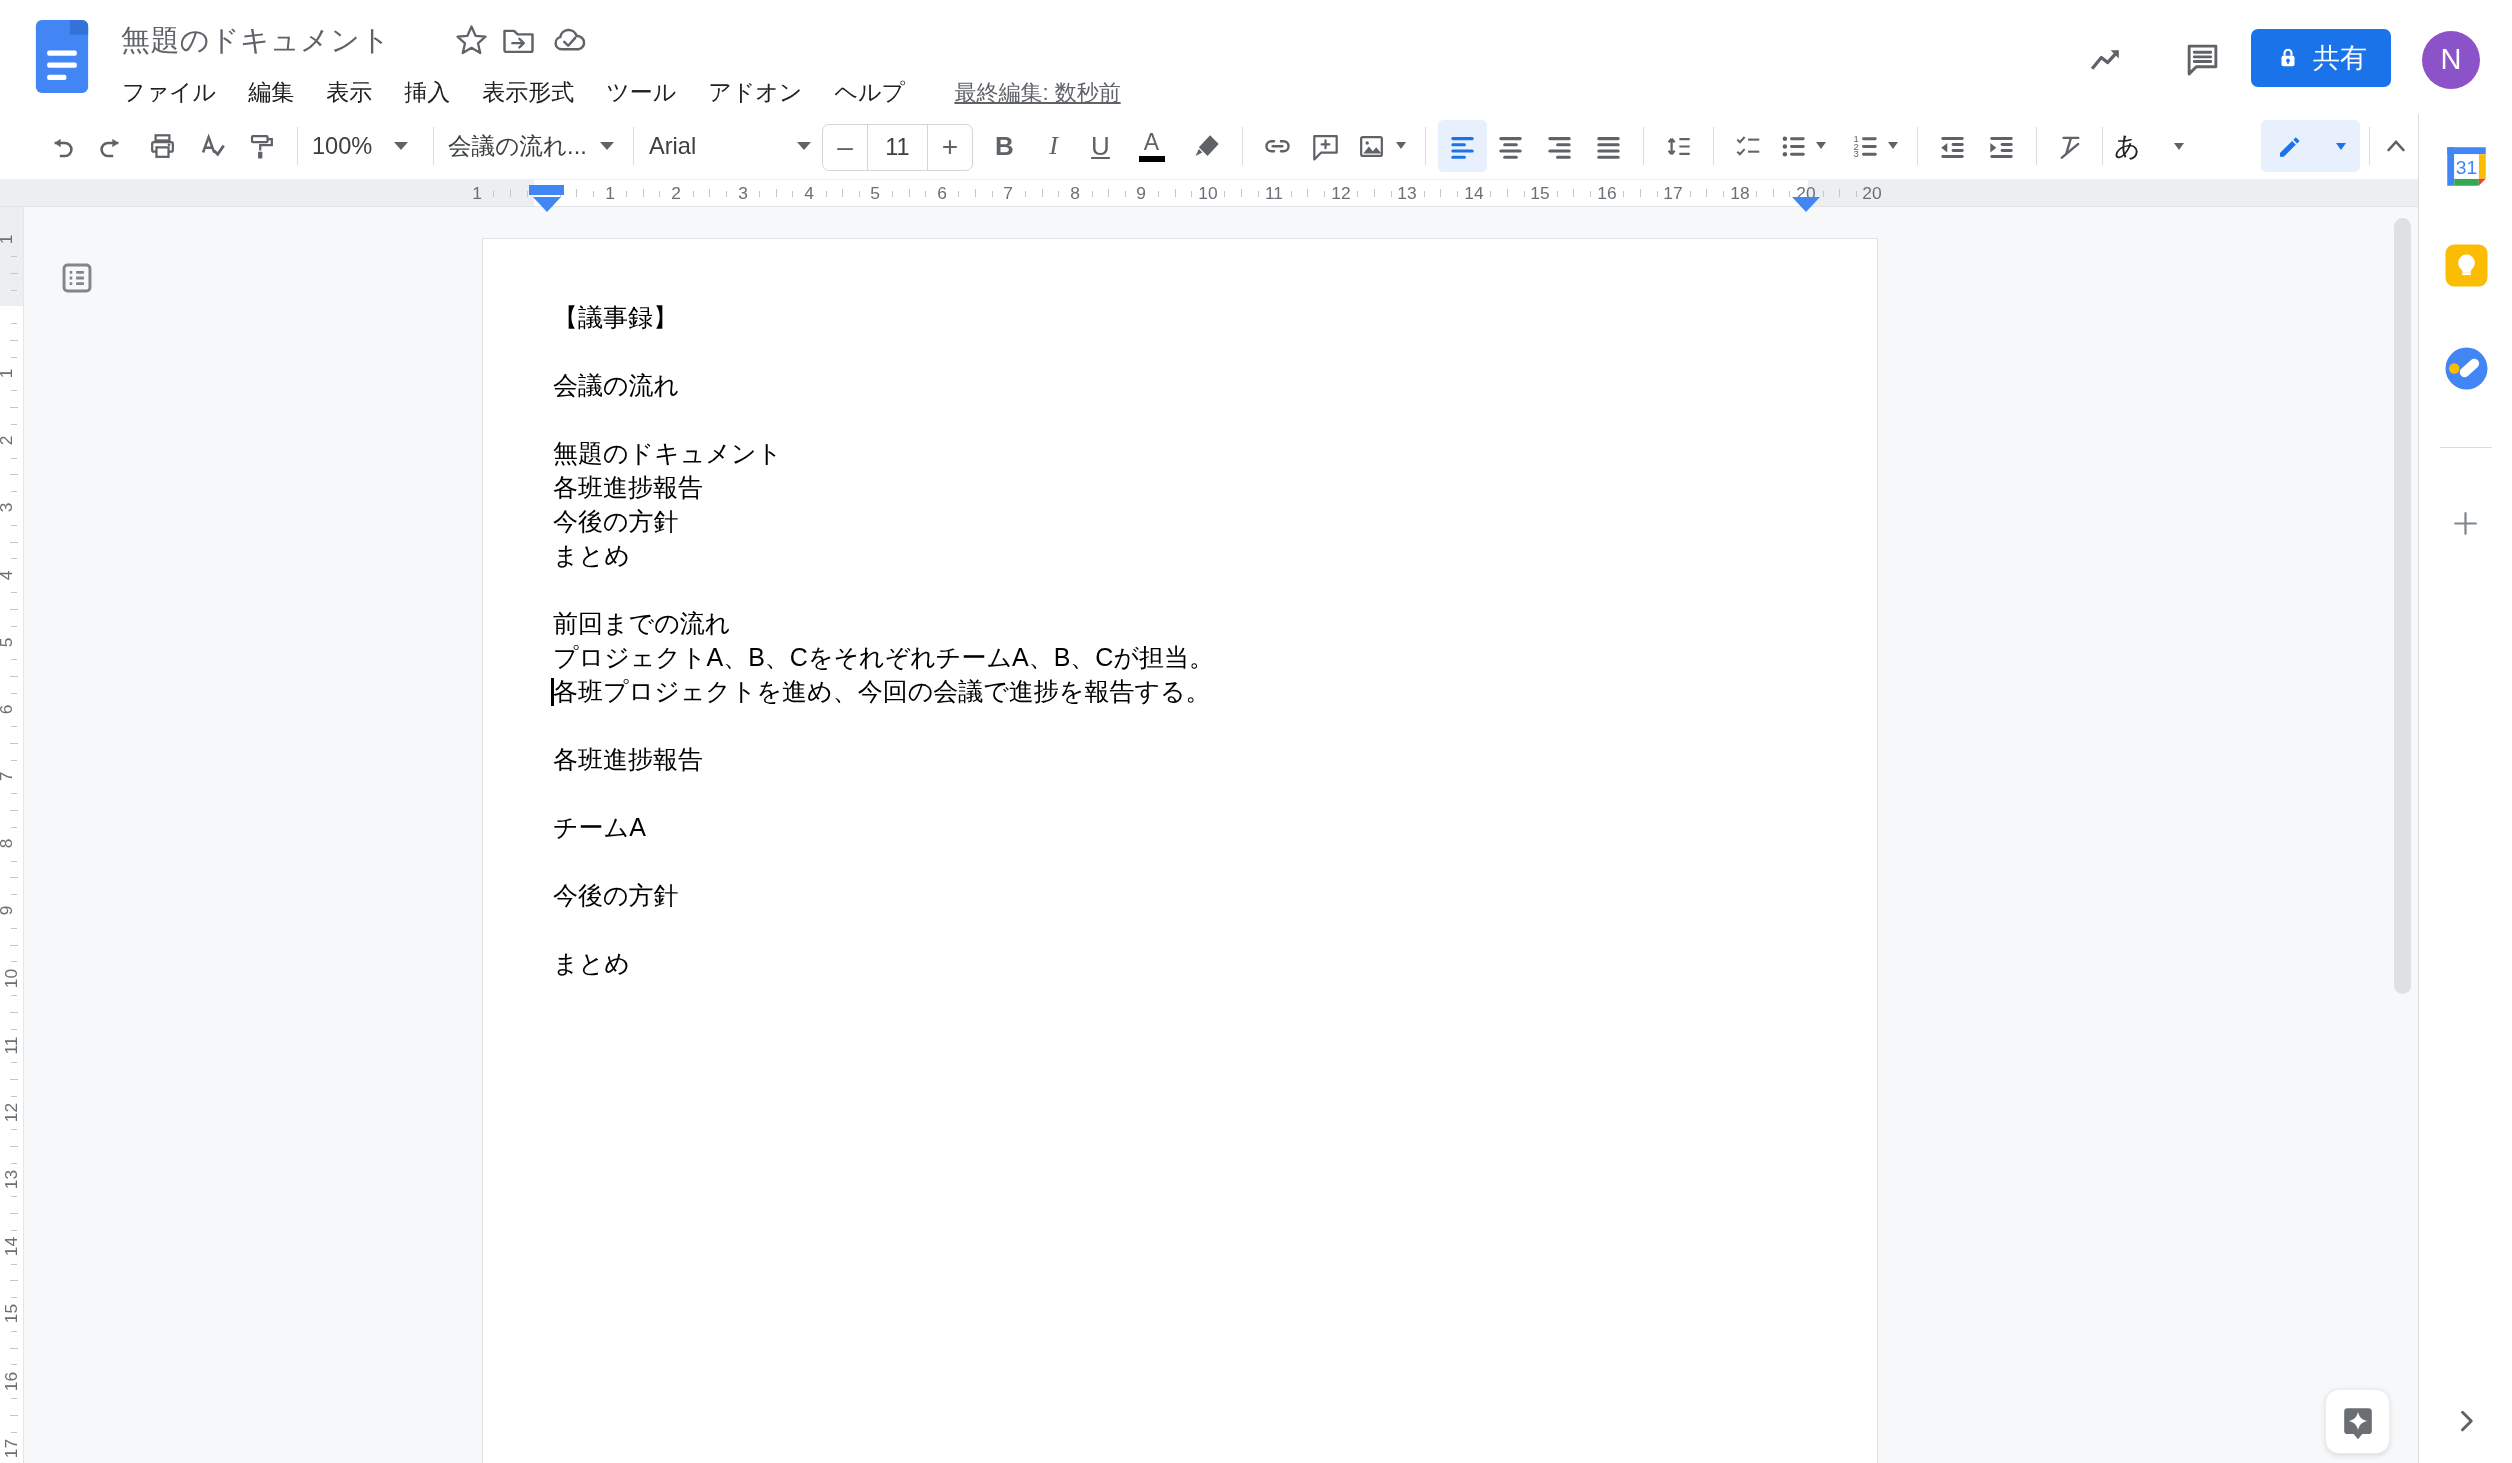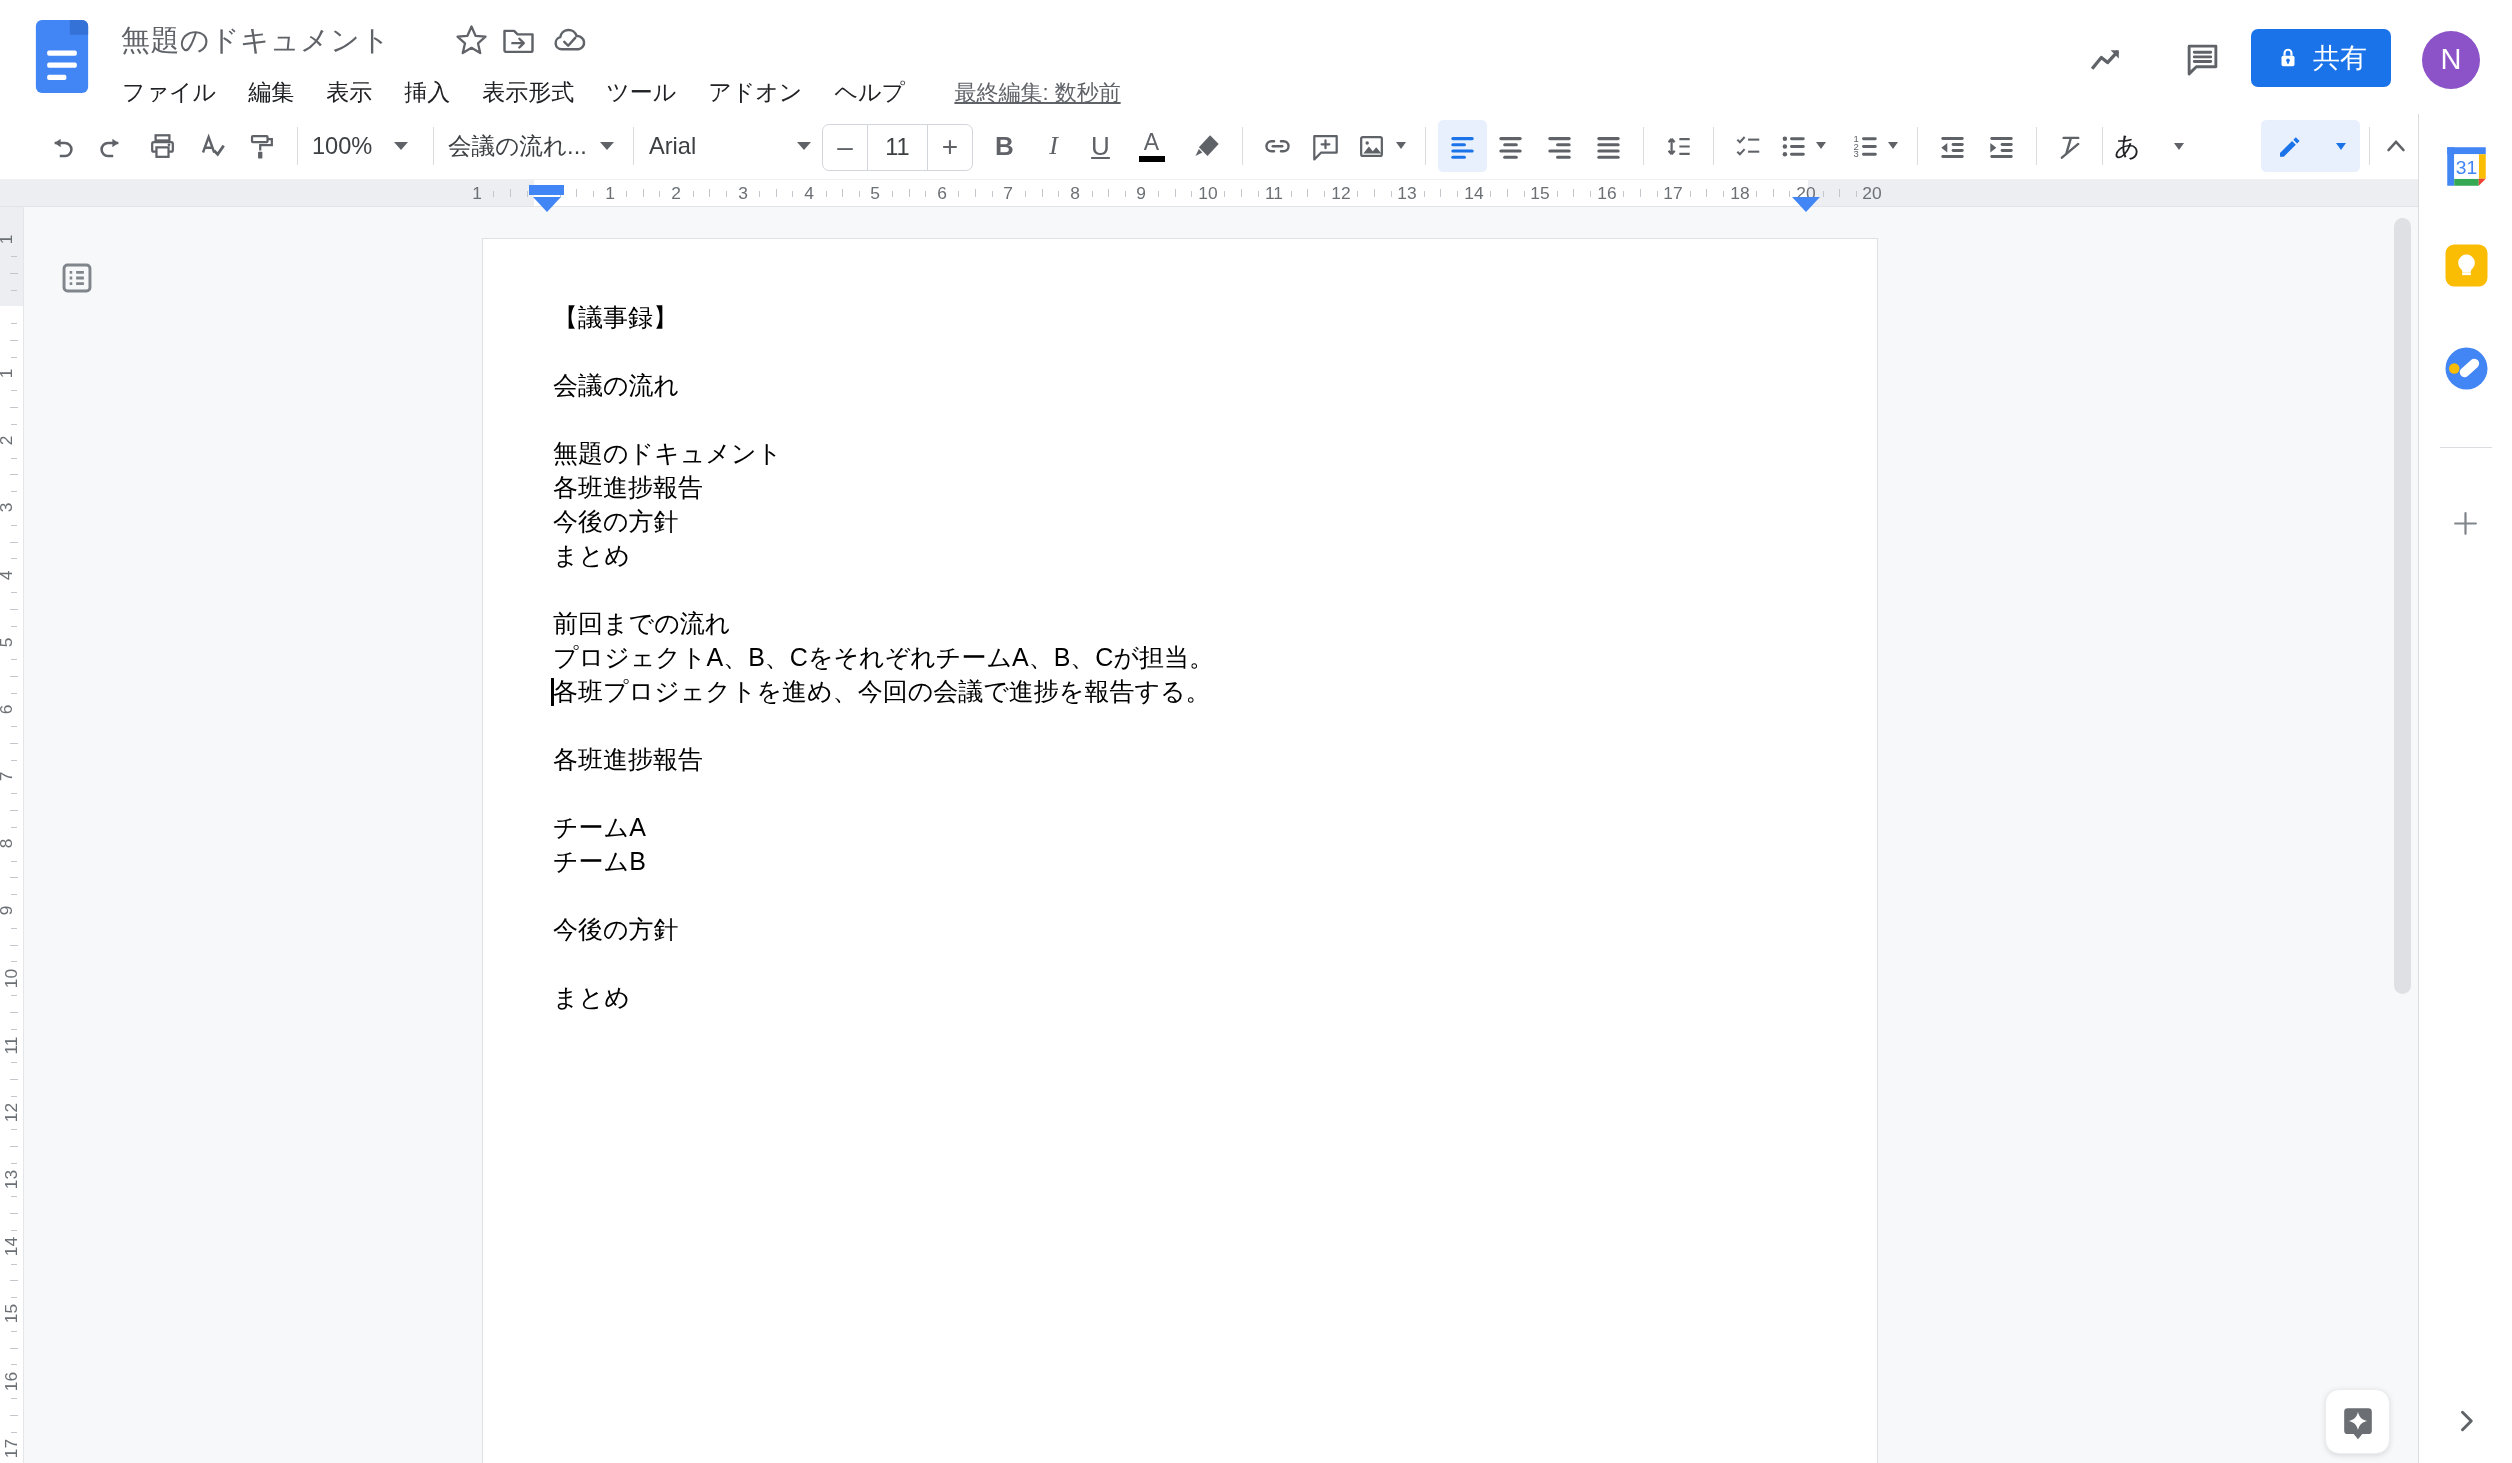--- a/index.html
+++ b/index.html
@@ -556,21 +556,20 @@
         <div class="doc-line">今後の方針</div>
         <div class="doc-line">まとめ</div>
         <div class="doc-line"></div>
         <div class="doc-line">前回までの流れ</div>
         <div class="doc-line">プロジェクトA、B、CをそれぞれチームA、B、Cが担当。</div>
         <div class="doc-line">各班プロジェクトを進め、今回の会議で進捗を報告する。<span class="caret"></span></div>
         <div class="doc-line"></div>
         <div class="doc-line">各班進捗報告</div>
         <div class="doc-line"></div>
         <div class="doc-line">チームA</div>
-        <div class="doc-line">チームB</div>
         <div class="doc-line"></div>
         <div class="doc-line">今後の方針</div>
         <div class="doc-line"></div>
         <div class="doc-line">まとめ</div>
       </div>
   </div>
 
   <div class="scroll-thumb"></div>
 
   <div class="explore-btn">

